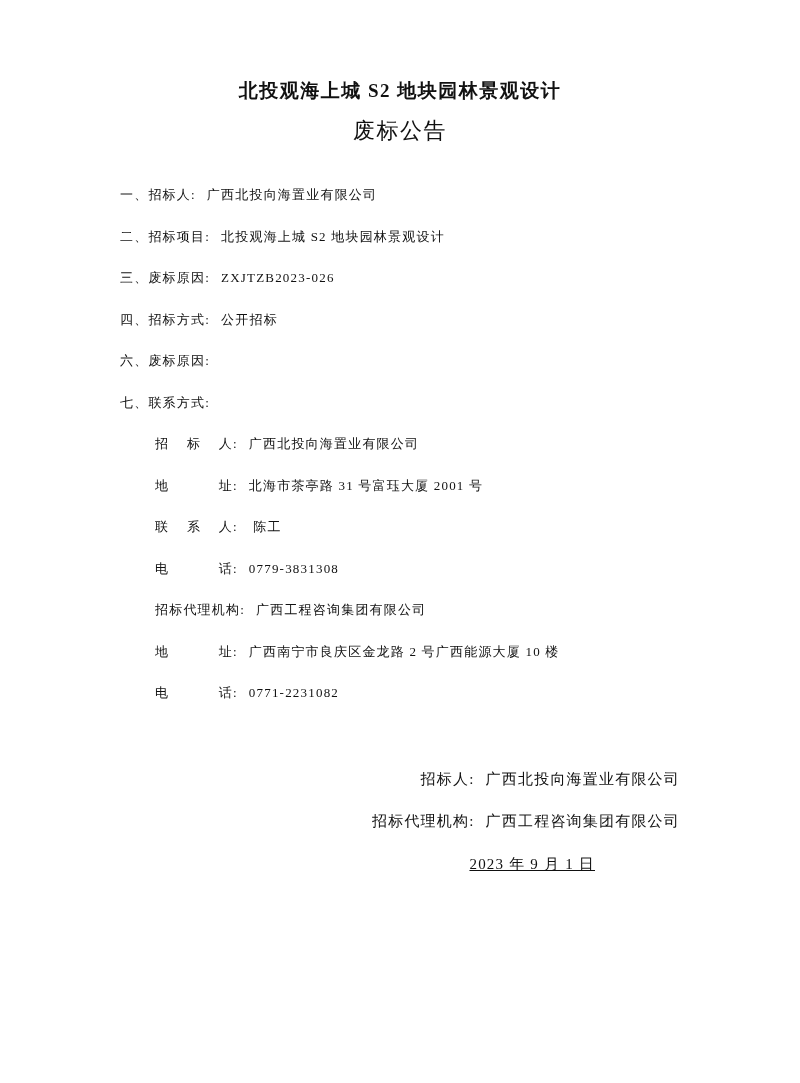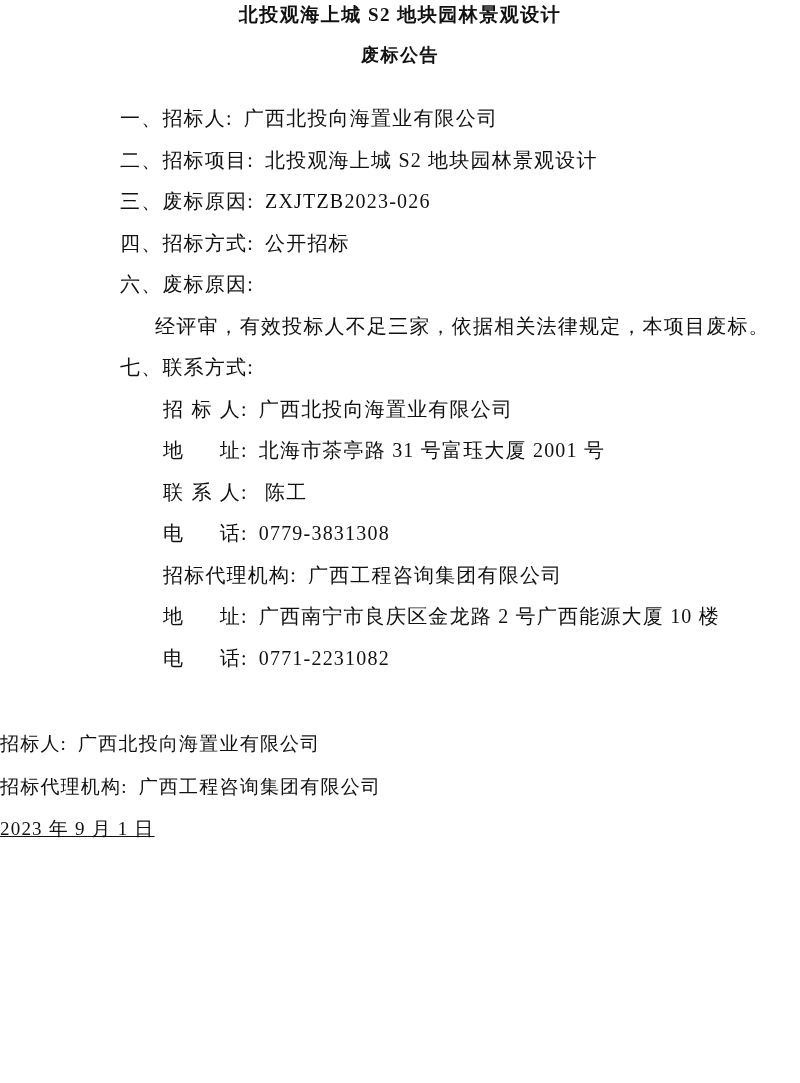--- a/index.html
+++ b/index.html
@@ -5,67 +5,67 @@
   * { box-sizing: border-box; }
   html, body { margin: 0; padding: 0; }
   body {
     width: 800px;
     height: 1083px;
     background: #ffffff;
     color: #111111;
     font-family: "Liberation Serif", "DejaVu Serif", serif;
     overflow: hidden;
   }
-  .doc { }
+  .doc { padding-top: 76px; }
 
   .doc-header { text-align: center; }
   .doc-title {
     margin: 0;
     font-size: 19px;
     font-weight: bold;
     letter-spacing: 1.5px;
     line-height: 30px;
   }
   .doc-subtitle {
     margin: 10px 0 0 0;
-    font-size: 18px;
-    font-weight: bold;
+    font-size: 22px;
+    font-weight: normal;
     letter-spacing: 1.5px;
     line-height: 30px;
   }
 
   .doc-body {
     margin-top: 28px;
     padding-left: 120px;
     padding-right: 80px;
-    font-size: 20px;
+    font-size: 13px;
     letter-spacing: 1.2px;
   }
   .line {
     margin: 0;
     line-height: 41.5px;
     white-space: nowrap;
   }
   .indent { padding-left: 35px; }
 
   .clabel {
     display: inline-block;
     min-width: 78px;
     text-align: justify;
     text-align-last: justify;
-    margin-left: 8px;
     -moz-text-align-last: justify;
   }
   .colon { display: inline-block; margin-right: 11px; }
   .colon-tight { display: inline-block; margin-right: 9px; }
 
   .doc-footer {
     margin-top: 44px;
     padding-right: 120px;
-    font-size: 19px;
+    text-align: right;
+    font-size: 15px;
     letter-spacing: 1.2px;
   }
   .doc-footer .line { line-height: 42.5px; }
   .doc-footer .date-line { padding-right: 85px; text-decoration: underline; }
 </style>
 </head>
 <body>
 
 <div class="doc">
 
@@ -80,21 +80,20 @@
 
     <p class="line"><span>二、</span><span>招标项目</span><span class="colon">:</span><span>北投观海上城 S2 地块园林景观设计</span></p>
 
     <p class="line"><span>三、</span><span>废标原因</span><span class="colon">:</span><span>ZXJTZB2023-026</span></p>
 
     <p class="line"><span>四、</span><span>招标方式</span><span class="colon">:</span><span>公开招标</span></p>
 
 
     <p class="line"><span>六、</span><span>废标原因</span><span class="colon-tight">:</span></p>
 
-    <p class="line indent">经评审，有效投标人不足三家，依据相关法律规定，本项目废标。</p>
 
     <p class="line"><span>七、</span><span>联系方式</span><span class="colon-tight">:</span></p>
 
     <p class="line indent"><span class="clabel">招 标 人</span><span class="colon">:</span><span>广西北投向海置业有限公司</span></p>
 
     <p class="line indent"><span class="clabel">地 址</span><span class="colon">:</span><span>北海市茶亭路 31 号富珏大厦 2001 号</span></p>
 
     <p class="line indent"><span class="clabel">联 系 人</span><span class="colon">:</span><span>&nbsp;陈工</span></p>
 
     <p class="line indent"><span class="clabel">电 话</span><span class="colon">:</span><span>0779-3831308</span></p>

